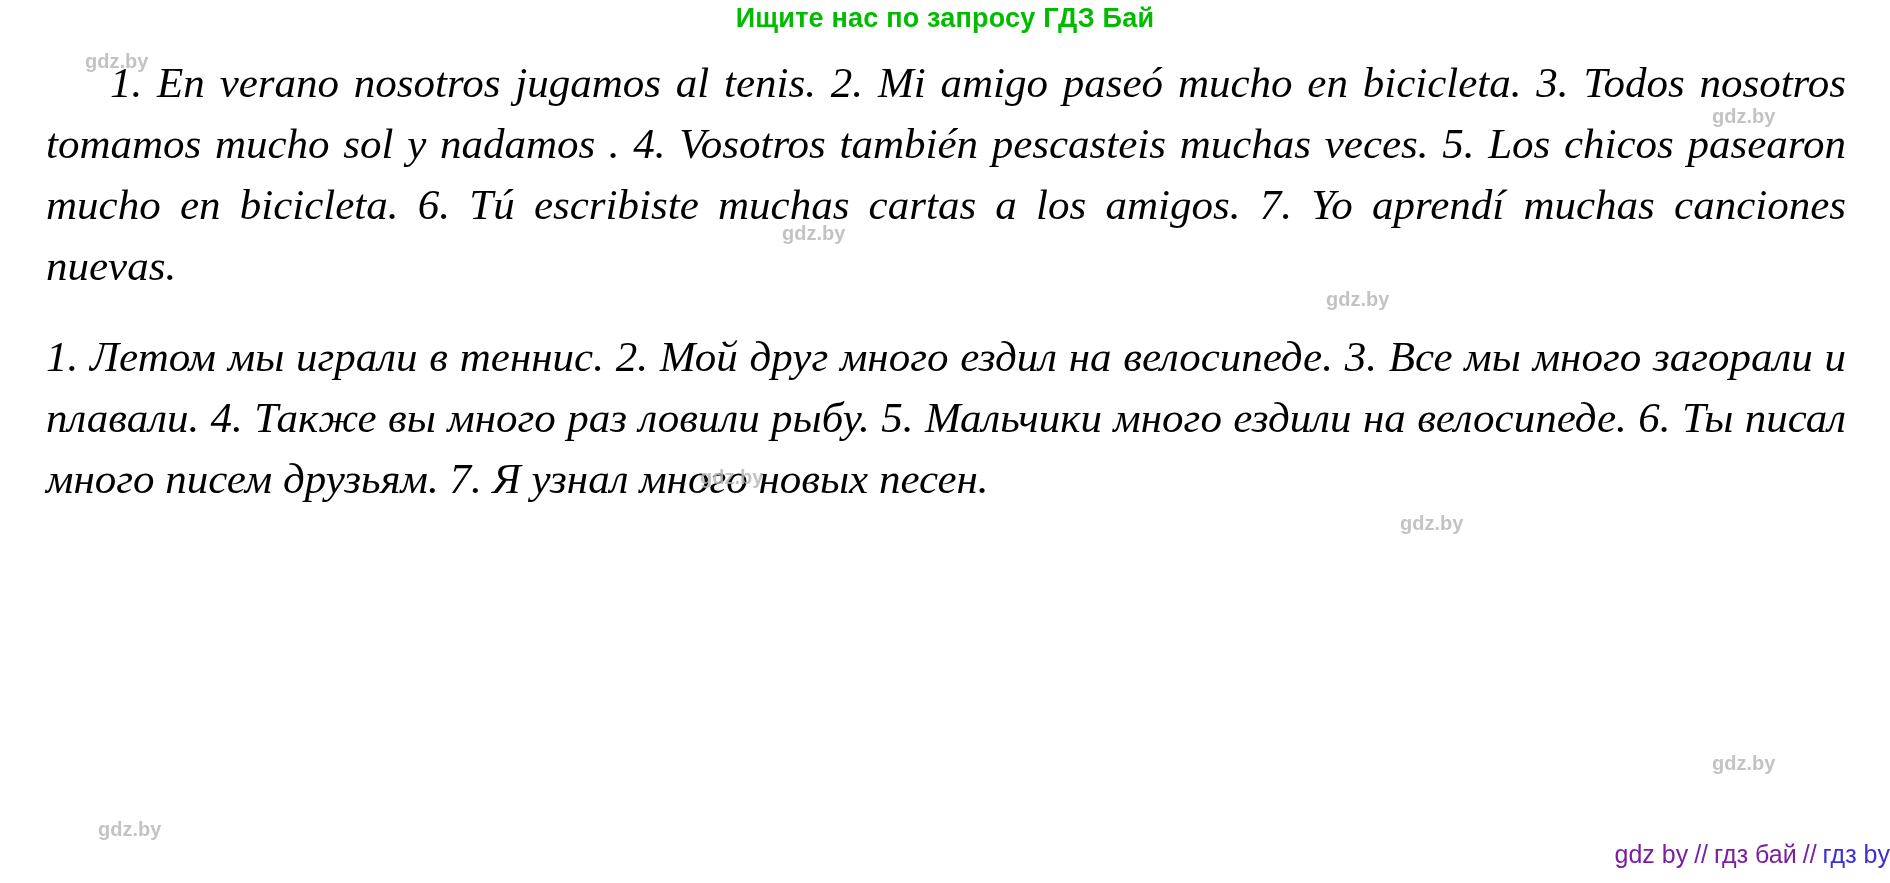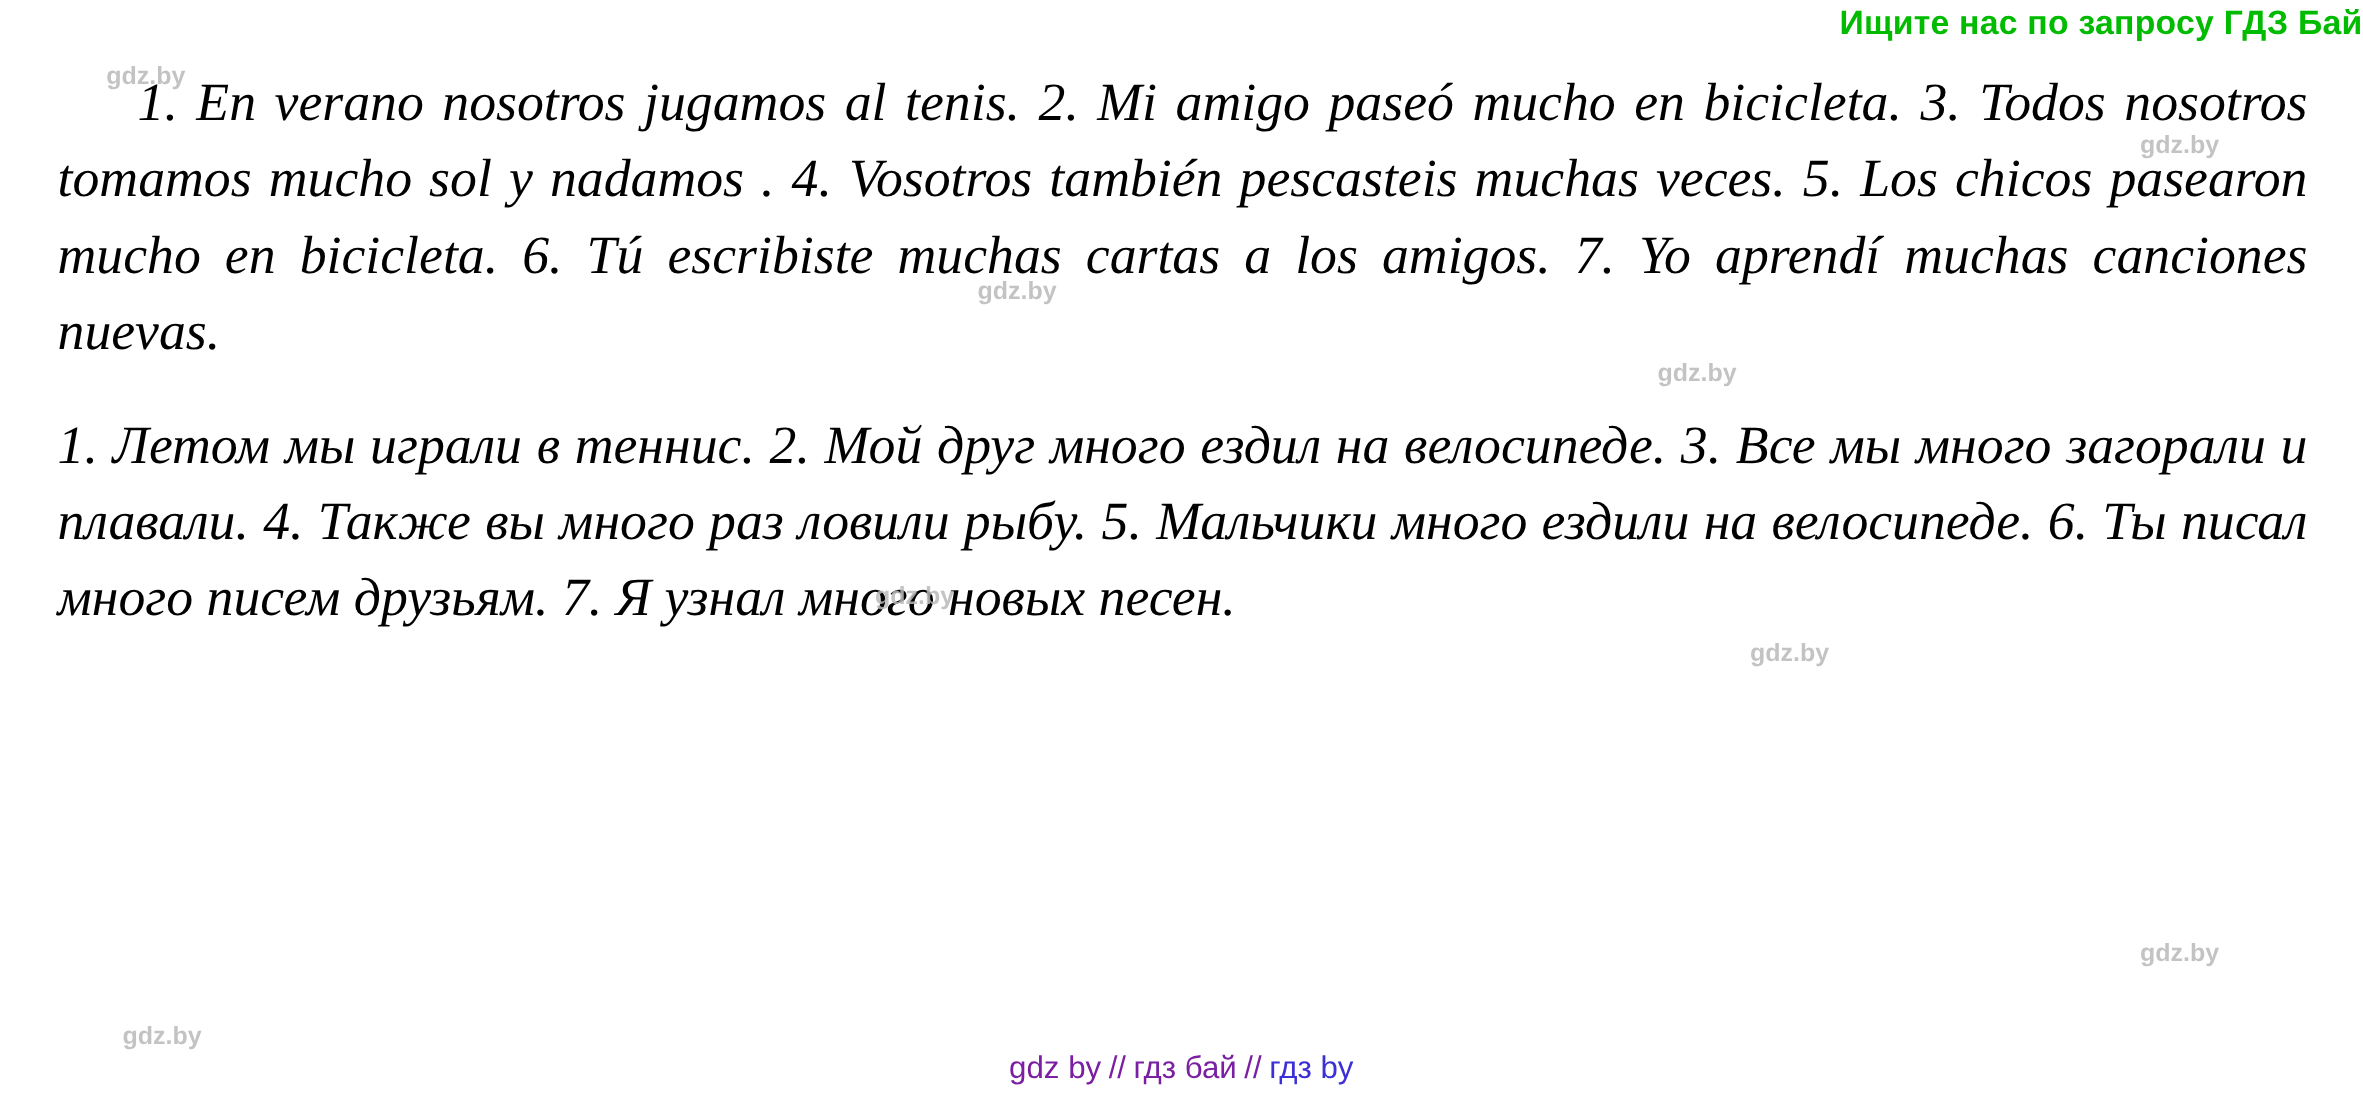--- a/index.html
+++ b/index.html
@@ -15,21 +15,21 @@
     color: #000000;
     overflow: hidden;
   }
 
   
   .top-banner {
     position: absolute;
     top: 0;
     left: 0;
     width: 100%;
-    text-align: right;
+    text-align: center;
     font-family: "Liberation Sans", sans-serif;
     font-weight: bold;
     font-size: 27px;
     color: #00bb00;
     letter-spacing: 0.2px;
     padding-top: 3px;
     box-sizing: border-box;
   }
 
   
@@ -83,21 +83,21 @@
     white-space: nowrap;
     pointer-events: none;
   }
 
   
   .bottom-links {
     position: absolute;
     bottom: 14px;
     left: 0;
     width: 100%;
-    text-align: center;
+    text-align: right;
     font-family: "Liberation Sans", sans-serif;
     font-size: 25px;
     color: #7a1fa2;
     white-space: nowrap;
   }
   .bottom-links .sep {
     color: #7a1fa2;
     margin: 0 6px;
   }
   .bottom-links .lnk {

